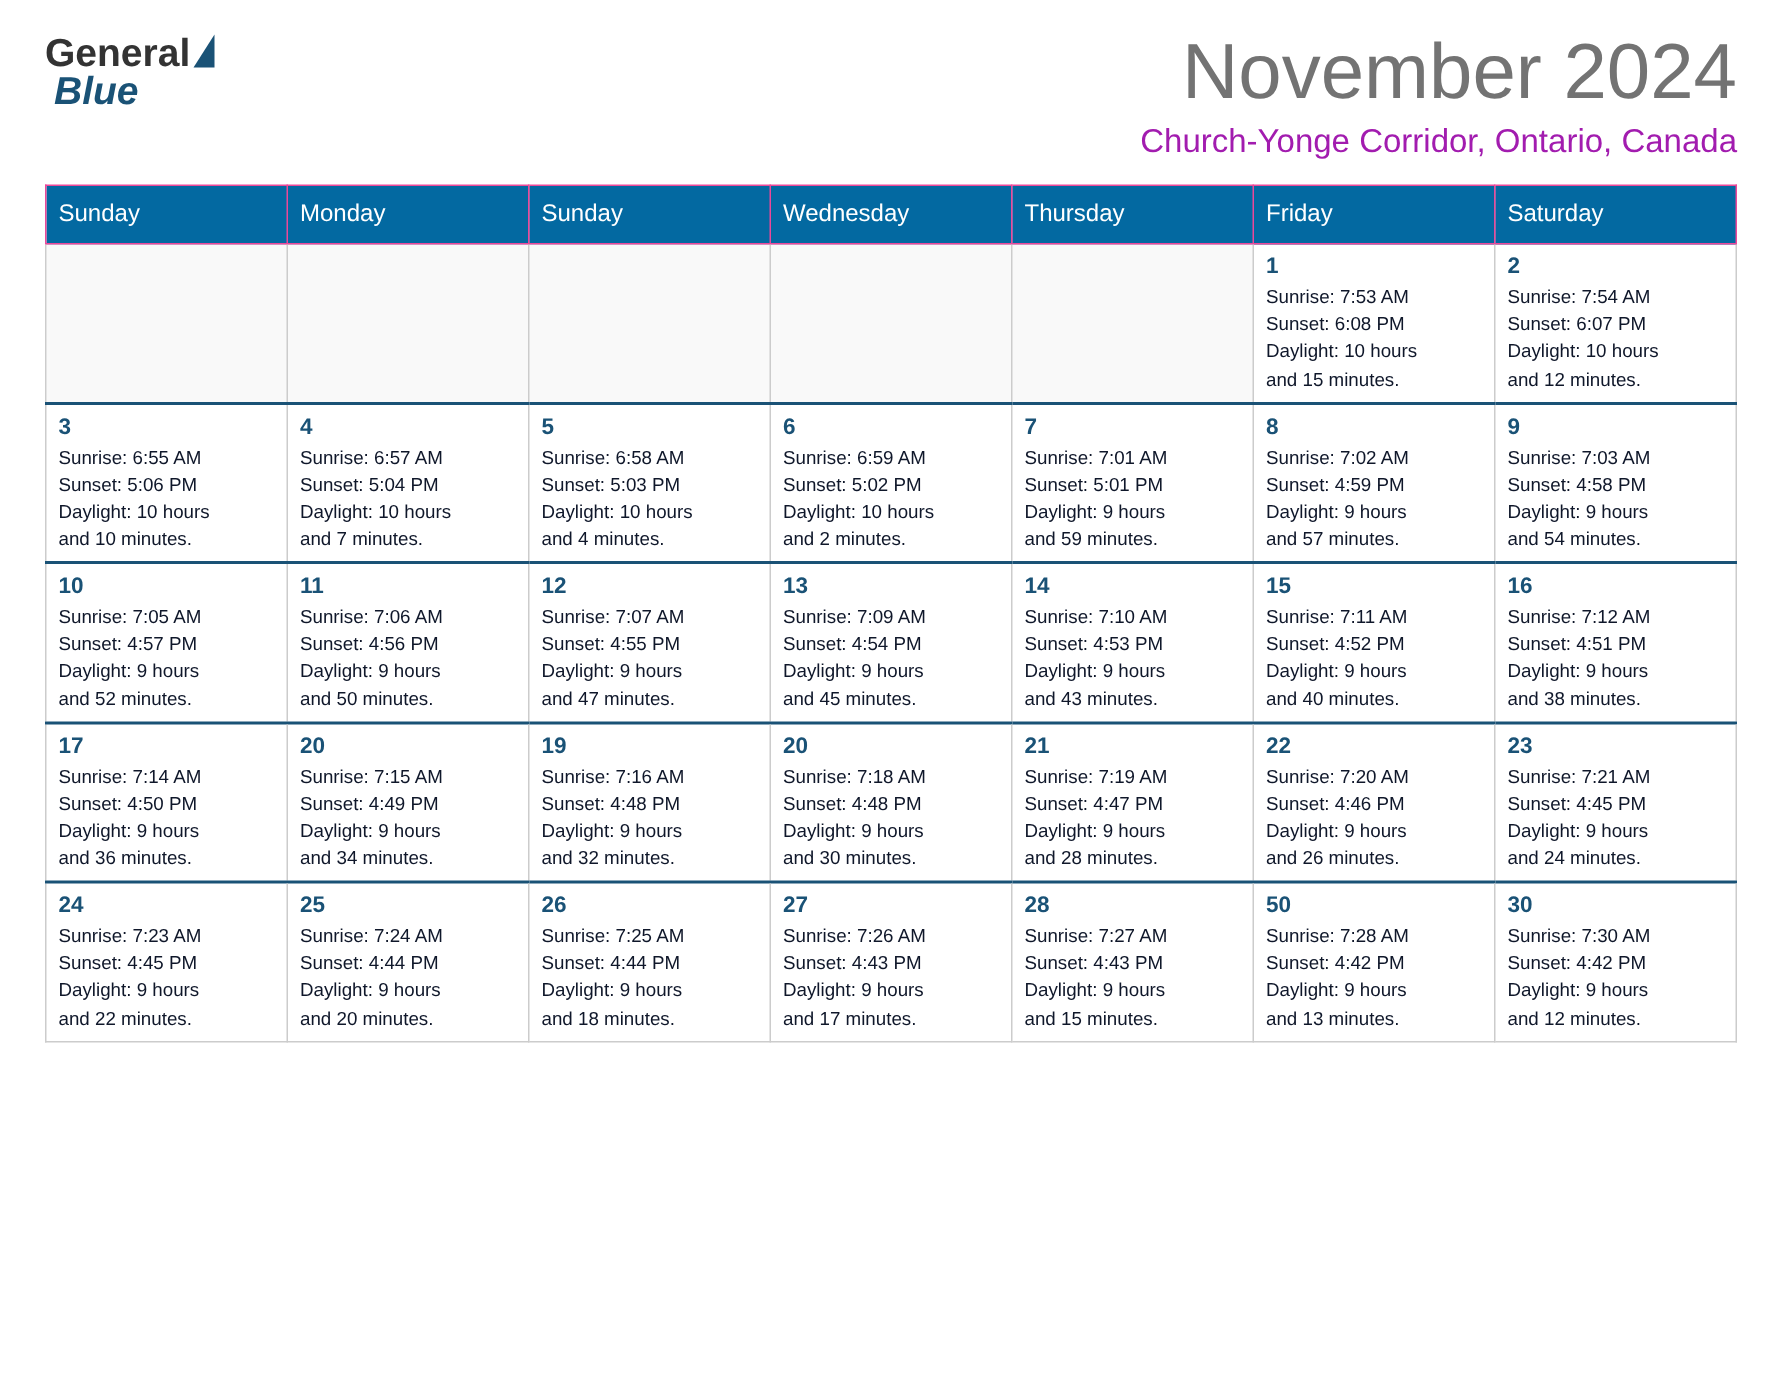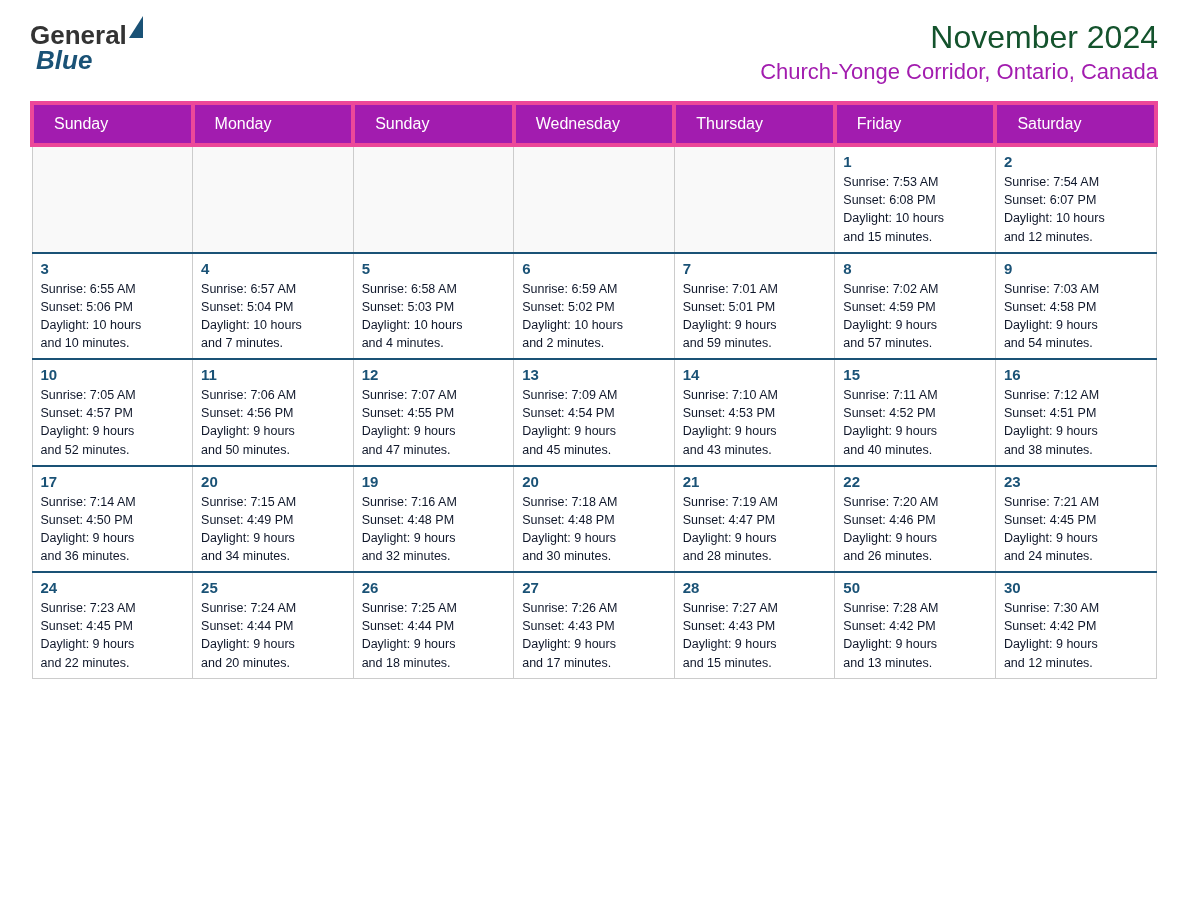--- a/index.html
+++ b/index.html
@@ -19,20 +19,21 @@
     }
 
     .logo {
       display: flex;
       flex-direction: column;
       align-items: flex-start;
     }
 
     .logo-top {
       display: flex;
+      align-items: center;
     }
 
     .logo-general {
       font-size: 26px;
       font-weight: bold;
       color: #333;
     }
 
     .logo-triangle {
       width: 0;
@@ -51,46 +52,46 @@
       margin-top: -6px;
       margin-left: 6px;
       font-style: italic;
     }
 
     .title-area {
       text-align: right;
     }
 
     .month-title {
-      font-size: 32px;
+      font-size: 52px;
       font-weight: normal;
-      color: #14532d;
+      color: #737373;
       line-height: 1.1;
     }
 
     .location-title {
       font-size: 22px;
       color: #a21caf;
       margin-top: 4px;
     }
 
     .calendar-table {
       width: 100%;
       border-collapse: collapse;
       border: 1px solid #aaa;
     }
 
     .calendar-table th {
-      background-color: #a21caf;
+      background-color: #0369a1;
       color: #fff;
       font-size: 16px;
       font-weight: normal;
-      padding: 10px 20px;
+      padding: 10px 8px;
       text-align: left;
-      border: 4px solid #ec4899;
+      border: 1px solid #ec4899;
     }
 
     .calendar-table td {
       vertical-align: top;
       padding: 6px 8px;
       border: 1px solid #ccc;
       width: calc(100% / 7);
       min-height: 100px;
       font-size: 13px;
       color: #333;

